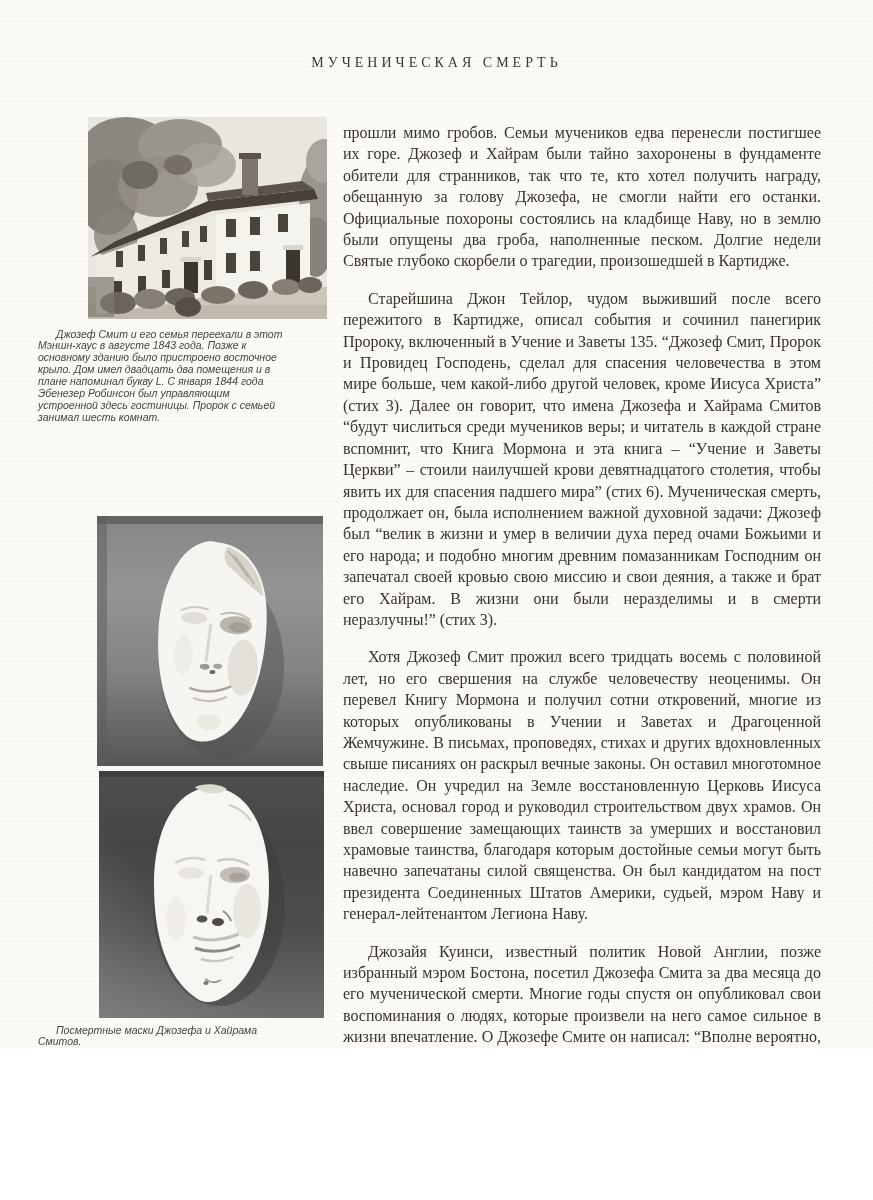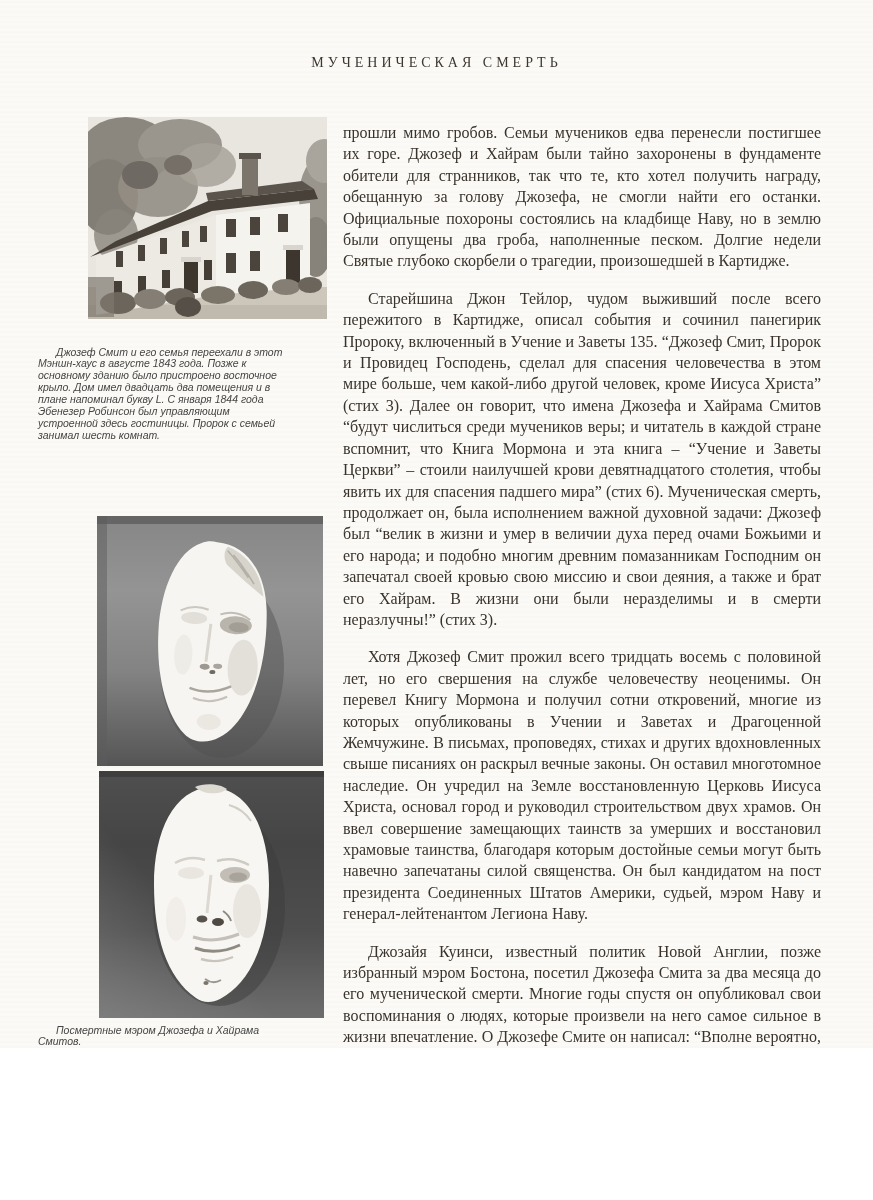--- a/index.html
+++ b/index.html
@@ -26,21 +26,21 @@
   .fig-mask2{left:59px;top:755px;width:225px;height:247px;}
   .fig svg{display:block;}
   .caption{
     position:absolute;left:38px;width:248px;
     font-family:"Liberation Sans","DejaVu Sans",sans-serif;
     font-style:italic;
     font-size:10.5px;line-height:11.9px;
     color:#454545;
     text-indent:18px;
   }
-  .caption-house{top:336px;}
+  .caption-house{top:318px;}
   .caption-masks{top:1014px;}
   
   .main-column{
     position:absolute;left:327px;top:106px;width:510px;
   }
   .main-column p{
     margin:16px;
     font-size:16px;line-height:21.4px;
     text-align:justify;
     color:#39332c;
@@ -254,21 +254,21 @@
       <path d="M102,188 Q117,193 134,186" stroke="#c9c5bc" stroke-width="2.4" fill="none"></path>
 
       <path d="M106,208 q8,6 16,1" stroke="#9b968d" stroke-width="2" fill="none"></path>
       <ellipse cx="107" cy="212" rx="2.6" ry="2" fill="#7a756c"></ellipse>
 
       <ellipse cx="148" cy="140" rx="14" ry="27" fill="#e2dfd7" opacity="0.7"></ellipse>
       <ellipse cx="77" cy="148" rx="10" ry="22" fill="#edeae3" opacity="0.6"></ellipse>
     </svg>
   </figure>
 
-  <p class="caption caption-masks">Посмертные мэром Джозефа и Хайрама Смитов.</p>
+  <p class="caption caption-masks">Посмертные маски Джозефа и Хайрама Смитов.</p>
 
   <div class="main-column">
     <p>прошли мимо гробов. Семьи мучеников едва перенесли постигшее их горе. Джозеф и Хайрам были тайно захоронены в фундаменте обители для странников, так что те, кто хотел получить награду, обещанную за голову Джозефа, не смогли найти его останки. Официальные похороны состоялись на кладбище Наву, но в землю были опущены два гроба, наполненные песком. Долгие недели Святые глубоко скорбели о трагедии, произошедшей в Картидже.</p>
     <p class="indent">Старейшина Джон Тейлор, чудом выживший после всего пережитого в Картидже, описал события и сочинил панегирик Пророку, включенный в Учение и Заветы 135. “Джозеф Смит, Пророк и Провидец Господень, сделал для спасения человечества в этом мире больше, чем какой-либо другой человек, кроме Иисуса Христа” (стих 3). Далее он говорит, что имена Джозефа и Хайрама Смитов “будут числиться среди мучеников веры; и читатель в каждой стране вспомнит, что Книга Мормона и эта книга – “Учение и Заветы Церкви” – стоили наилучшей крови девятнадцатого столетия, чтобы явить их для спасения падшего мира” (стих 6). Мученическая смерть, продолжает он, была исполнением важной духовной задачи: Джозеф был “велик в жизни и умер в величии духа перед очами Божьими и его народа; и подобно многим древним помазанникам Господним он запечатал своей кровью свою миссию и свои деяния, а также и брат его Хайрам. В жизни они были неразделимы и в смерти неразлучны!” (стих 3).</p>
     <p class="indent">Хотя Джозеф Смит прожил всего тридцать восемь с половиной лет, но его свершения на службе человечеству неоценимы. Он перевел Книгу Мормона и получил сотни откровений, многие из которых опубликованы в Учении и Заветах и Драгоценной Жемчужине. В письмах, проповедях, стихах и других вдохновленных свыше писаниях он раскрыл вечные законы. Он оставил многотомное наследие. Он учредил на Земле восстановленную Церковь Иисуса Христа, основал город и руководил строительством двух храмов. Он ввел совершение замещающих таинств за умерших и восстановил храмовые таинства, благодаря которым достойные семьи могут быть навечно запечатаны силой священства. Он был кандидатом на пост президента Соединенных Штатов Америки, судьей, мэром Наву и генерал-лейтенантом Легиона Наву.</p>
     <p class="indent">Джозайя Куинси, известный политик Новой Англии, позже избранный мэром Бостона, посетил Джозефа Смита за два месяца до его мученической смерти. Многие годы спустя он опубликовал свои воспоминания о людях, которые произвели на него самое сильное в жизни впечатление. О Джозефе Смите он написал: “Вполне вероятно, что в какой-нибудь будущей хрестоматии, предназначенной для еще не родившихся поколений, будет поставлен такой, например, вопрос:</p>
   </div>
 
   <div class="page-number">280</div>
 

